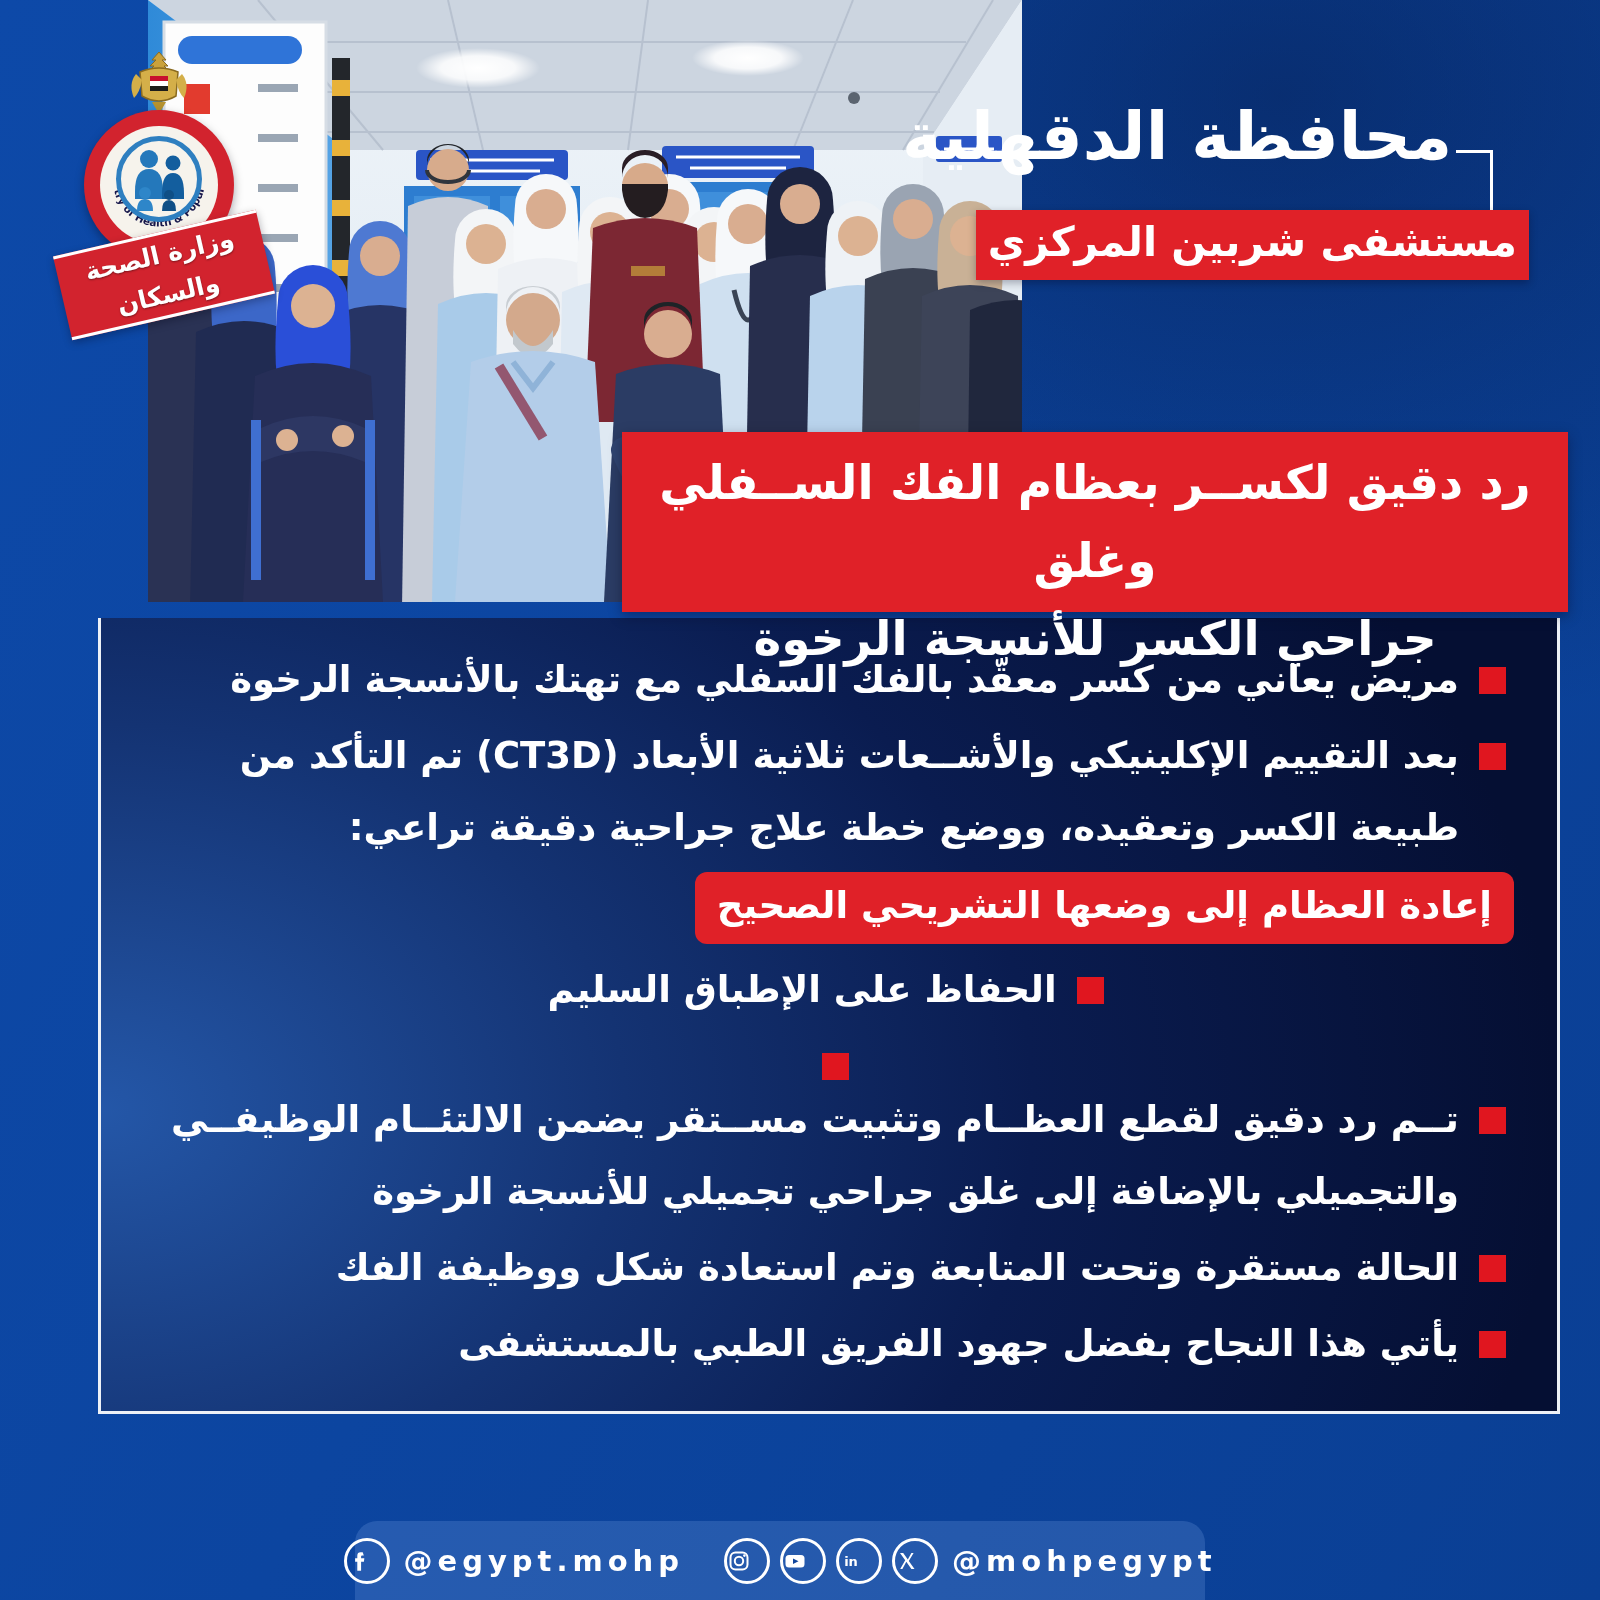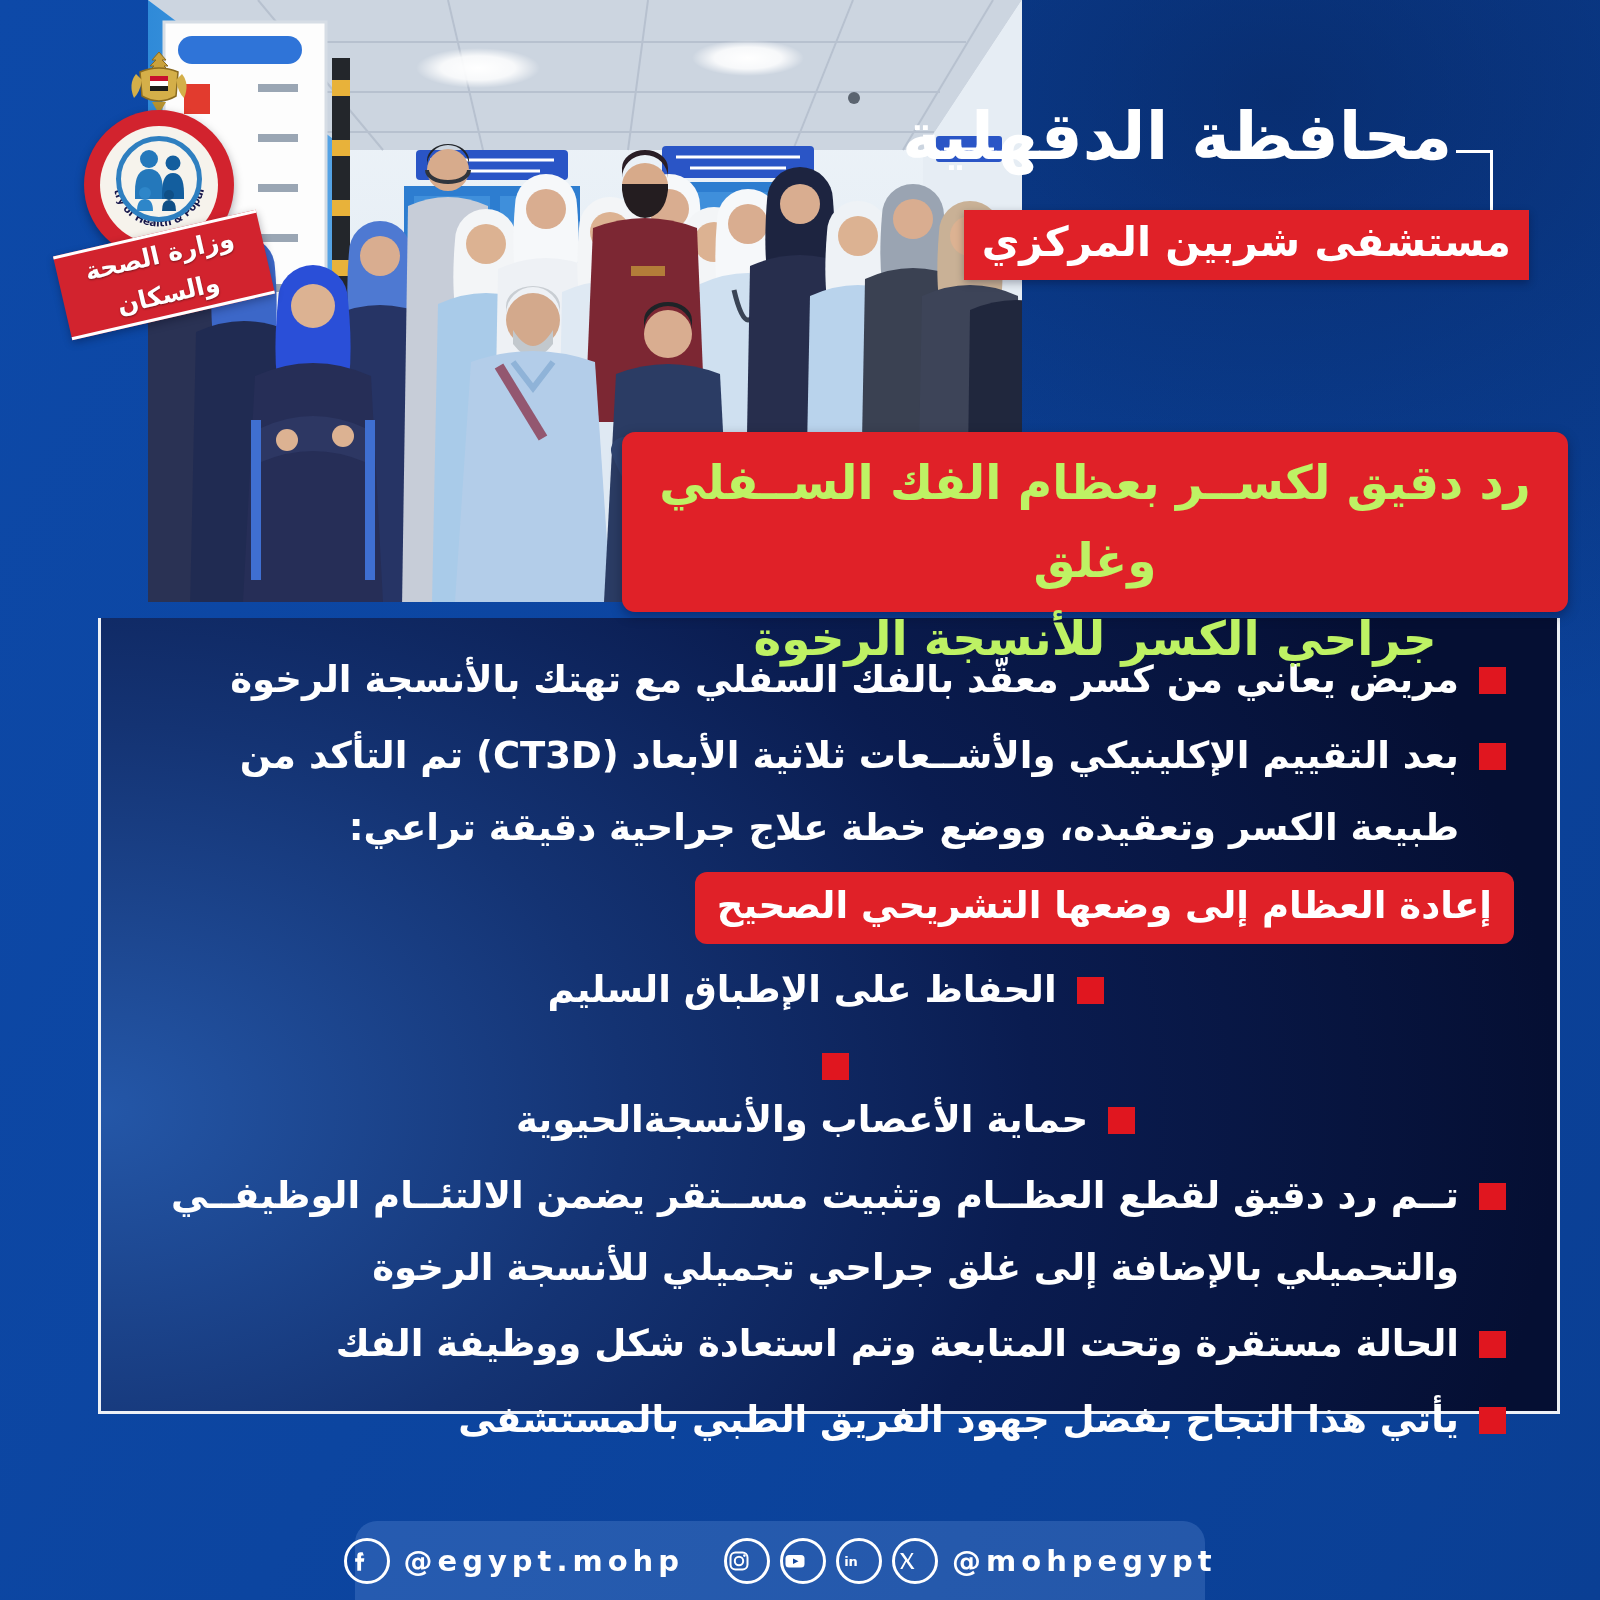--- a/index.html
+++ b/index.html
@@ -27,25 +27,25 @@
       color:#fff;text-align:center;font-weight:bold;font-size:25px;line-height:40px;
       text-shadow:0 1px 2px rgba(0,0,0,.4);box-shadow:0 3px 8px rgba(0,0,20,.3);direction:rtl;}
   .logo .plaque{position:absolute;left:70px;top:56px;width:46px;height:12px;background:#fdfdf8;border-radius:2px;
       border:1px solid #c9c9b8;}
   
   .gov-title{position:absolute;top:96px;right:148px;color:#fff;font-size:66px;font-weight:bold;
       direction:rtl;line-height:1.25;text-align:right;}
   .bracket{position:absolute;left:1456px;top:150px;width:34px;height:116px;
       border:3px solid #fff;border-left:none;}
   .hospital-badge{position:absolute;top:210px;right:71px;background:#e02128;color:#fff;
-      font-size:41px;font-weight:bold;direction:rtl;padding:8px 18px 14px;box-shadow:0 3px 8px rgba(0,0,25,.3);}
+      font-size:41px;font-weight:bold;direction:rtl;padding:8px 12px 14px;box-shadow:0 3px 8px rgba(0,0,25,.3);}
   
   .banner{position:absolute;left:622px;top:432px;width:946px;height:180px;background:#e02128;
-      z-index:4;color:#bef264;text-align:center;font-weight:bold;font-size:47px;line-height:78px;
-      padding-top:12px;box-sizing:border-box;direction:rtl;box-shadow:0 4px 12px rgba(0,0,25,.35);border-radius:13px;}
+      z-index:4;color:#ffffff;text-align:center;font-weight:bold;font-size:47px;line-height:78px;
+      padding-top:12px;box-sizing:border-box;direction:rtl;box-shadow:0 4px 12px rgba(0,0,25,.35);}
   
   .content-box{position:absolute;left:98px;top:618px;width:1462px;height:796px;box-sizing:border-box;
       border:3px solid #edf1f7;border-top:none;
       background:radial-gradient(100% 135% at 0% 62%, #2457a8 0%, #143373 36%, #0a1c50 64%, #050f33 100%);
       padding:26px 51px 8px 70px;direction:rtl;}
   .bullet{display:flex;align-items:flex-start;margin-bottom:4px;color:#fff;font-weight:bold;
       font-size:37px;line-height:72px;text-align:right;}
   .bullet .sq{flex:0 0 auto;width:27px;height:27px;background:#e0161f;margin-left:20px;margin-top:23px;}
   .bullet.sub{padding-right:26px;justify-content:center;}
   .bullet.highlight{margin:8px -8px 10px 0;}
@@ -364,24 +364,20 @@
         <div class="bullet highlight">
           <span class="pill">إعادة العظام إلى وضعها التشريحي الصحيح</span>
         </div>
         <div class="bullet sub">
           <span class="sq"></span>
           <span class="btxt">الحفاظ على الإطباق السليم</span>
         </div>
         <div class="bullet sub">
           <span class="sq"></span>
         </div>
-        <div class="bullet sub">
-          <span class="sq"></span>
-          <span class="btxt">حماية الأعصاب والأنسجةالحيوية</span>
-        </div>
         <div class="bullet bullet">
           <span class="sq"></span>
           <span class="btxt">تــم رد دقيق لقطع العظــام وتثبيت مســتقر يضمن الالتئــام الوظيفــي والتجميلي بالإضافة إلى غلق جراحي تجميلي للأنسجة الرخوة</span>
         </div>
         <div class="bullet bullet">
           <span class="sq"></span>
           <span class="btxt">الحالة مستقرة وتحت المتابعة وتم استعادة شكل ووظيفة الفك</span>
         </div>
         <div class="bullet bullet">
           <span class="sq"></span>

